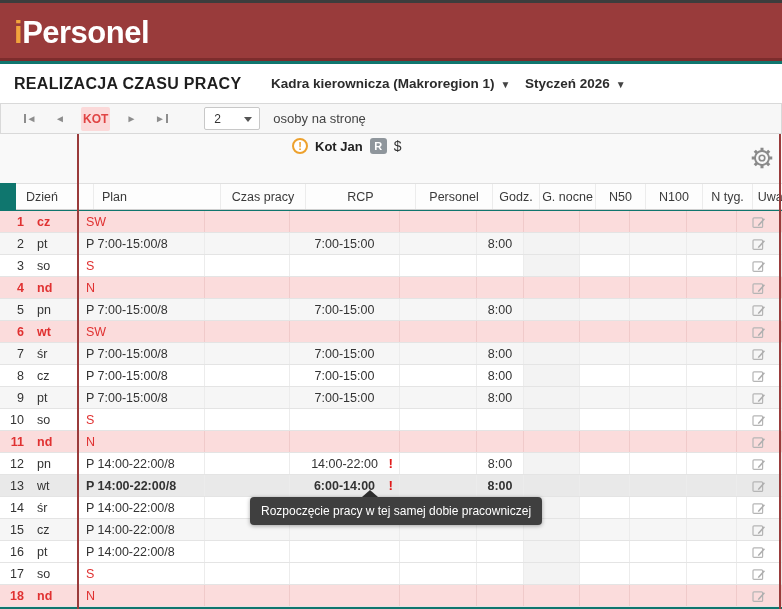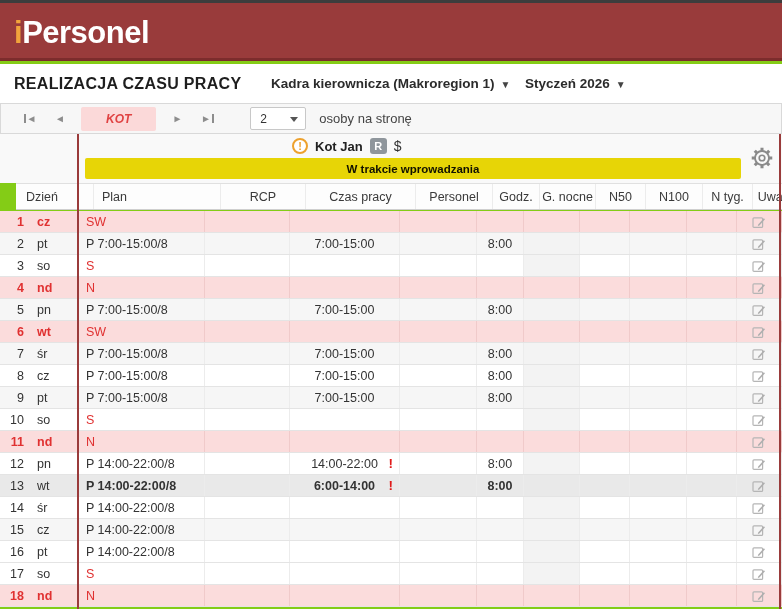--- a/index.html
+++ b/index.html
@@ -1,17 +1,17 @@
 <!DOCTYPE html>
 <html><head>
 <meta charset="utf-8">
 <style>
   html,body{margin:0;padding:0;background:#fff;}
   *{box-sizing:border-box;font-family:"Liberation Sans",sans-serif;}
-  .app{position:relative;width:782px;height:609px;background:#84cc16;overflow:hidden;}
+  .app{position:relative;width:782px;height:609px;background:#0f766e;overflow:hidden;}
 
   
   .topstrip{position:absolute;left:0;top:0;width:782px;height:3px;background:#3d3d3d;}
   .brandbar{position:absolute;left:0;top:3px;width:782px;height:58px;background:#993b3b;border-bottom:3px solid #7c2c2c;}
   .logo{position:absolute;left:14px;top:12px;font-size:31px;font-weight:bold;letter-spacing:-0.5px;}
   .logo .i{color:#f2a33c;}
   .logo .rest{color:#ffffff;}
 
   
   .titlebar{position:absolute;left:0;top:64px;width:782px;height:39px;background:#fff;}
@@ -20,21 +20,21 @@
   .dd .caret{font-size:10px;color:#444;margin-left:6px;}
   .dd-group{left:240px;margin-left:31px;}
   .dd-period{left:525px;}
 
   
   .toolbar{position:absolute;left:0;top:103px;width:782px;height:31px;background:#f7f7f7;border:1px solid #d9d9d9;display:flex;align-items:center;}
   .nav{display:flex;align-items:center;gap:0;}
   .navbtn{width:30px;height:29px;display:flex;align-items:center;justify-content:center;color:#8d8d8d;font-size:10px;cursor:pointer;}
   .navbtn .bar{display:inline-block;width:2px;height:9px;background:#8d8d8d;}
   .navbtn .bar.l{margin-right:1px;} .navbtn .bar.r{margin-left:1px;}
-  .kot-chip{margin:0 6px;padding:5px 25px;background:#fbd9d9;color:#e04343;font-size:12px;font-weight:bold;border-radius:2px;cursor:pointer;font-style:italic;}
+  .kot-chip{margin:0 6px;padding:5px 2px;background:#fbd9d9;color:#e04343;font-size:12px;font-weight:bold;border-radius:2px;cursor:pointer;}
   .psize{position:relative;margin-left:28px;width:56px;height:23px;background:#fff;border:1px solid #c8c8c8;border-radius:2px;font-size:12px;color:#333;display:flex;align-items:center;padding-left:9px;cursor:pointer;}
   .psize .tri{position:absolute;right:7px;top:9px;width:0;height:0;border-left:4px solid transparent;border-right:4px solid transparent;border-top:5px solid #555;}
   .psize-label{margin-left:13px;font-size:13px;color:#444;}
 
   
   .band{position:absolute;left:0;top:134px;width:782px;height:49px;background:#f9f9f9;}
   .emp{position:absolute;left:292px;top:4px;display:flex;align-items:center;gap:7px;}
   .warn-circle{width:16px;height:16px;border:2px solid #eda12d;border-radius:50%;color:#eda12d;font-weight:bold;font-size:11px;display:flex;align-items:center;justify-content:center;background:#fff;}
   .emp-name{font-size:13px;font-weight:bold;color:#222;}
   .r-badge{min-width:17px;height:16px;background:#8f969c;border-radius:3px;color:#fff;font-size:11px;font-weight:bold;display:flex;align-items:center;justify-content:center;padding:0 3px;}
@@ -119,21 +119,20 @@
     <div class="psize-label">osoby na stronę</div>
   </div>
 
   <div class="band">
     <div class="emp">
       <span class="warn-circle">!</span>
       <span class="emp-name">Kot Jan</span>
       <span class="r-badge">R</span>
       <span class="dollar">$</span>
     </div>
-    <div class="banner">W trakcie wprowadzania</div>
     <div class="gear">
       <svg width="28" height="28" viewBox="0 0 24 24">
         <g stroke="#8a8a8a" fill="none">
           <circle cx="12" cy="12" r="6" stroke-width="1.6"></circle>
           <circle cx="12" cy="12" r="2.4" stroke-width="1.4"></circle>
           <g stroke-width="2.6">
             <line x1="12" y1="3.2" x2="12" y2="6"></line>
               <line x1="12" y1="18" x2="12" y2="20.8"></line>
             <line x1="3.2" y1="12" x2="6" y2="12"></line>
               <line x1="18" y1="12" x2="20.8" y2="12"></line>
@@ -143,22 +142,22 @@
               <line x1="7.8" y1="16.2" x2="5.8" y2="18.2"></line>
           </g>
         </g>
       </svg>
     </div>
   </div>
 
   <div class="thead" id="thead">
       <div class="th left">Dzień</div>
       <div class="th left2">Plan</div>
+      <div class="th">Czas pracy</div>
       <div class="th">RCP</div>
-      <div class="th">Czas pracy</div>
       <div class="th">Personel</div>
       <div class="th">Godz.</div>
       <div class="th">G. nocne</div>
       <div class="th">N50</div>
       <div class="th">N100</div>
       <div class="th">N tyg.</div>
       <div class="th">Uwagi</div>
     </div>
   <div class="tbody" id="tbody">
       <div class="trow holiday">
@@ -575,14 +574,15 @@
         <rect x="1" y="2.8" width="9.6" height="9.6" rx="1" fill="none" stroke="#b5b5b5" stroke-width="1.2"></rect>
         <path d="M6.2 9.4 L11.8 3.2 L13 4.3 L7.4 10.4 L5.8 10.9 Z" fill="#aeaeae"></path>
       </svg>
     </div>
   </div>
     </div>
 
   <div class="vline l"></div>
   <div class="vline r"></div>
 
+  <div class="tooltip tt1"><span class="arrow-up"></span><span>Rozpoczęcie pracy w tej samej dobie pracowniczej</span></div>
 
 </div>
 
 </body></html>

